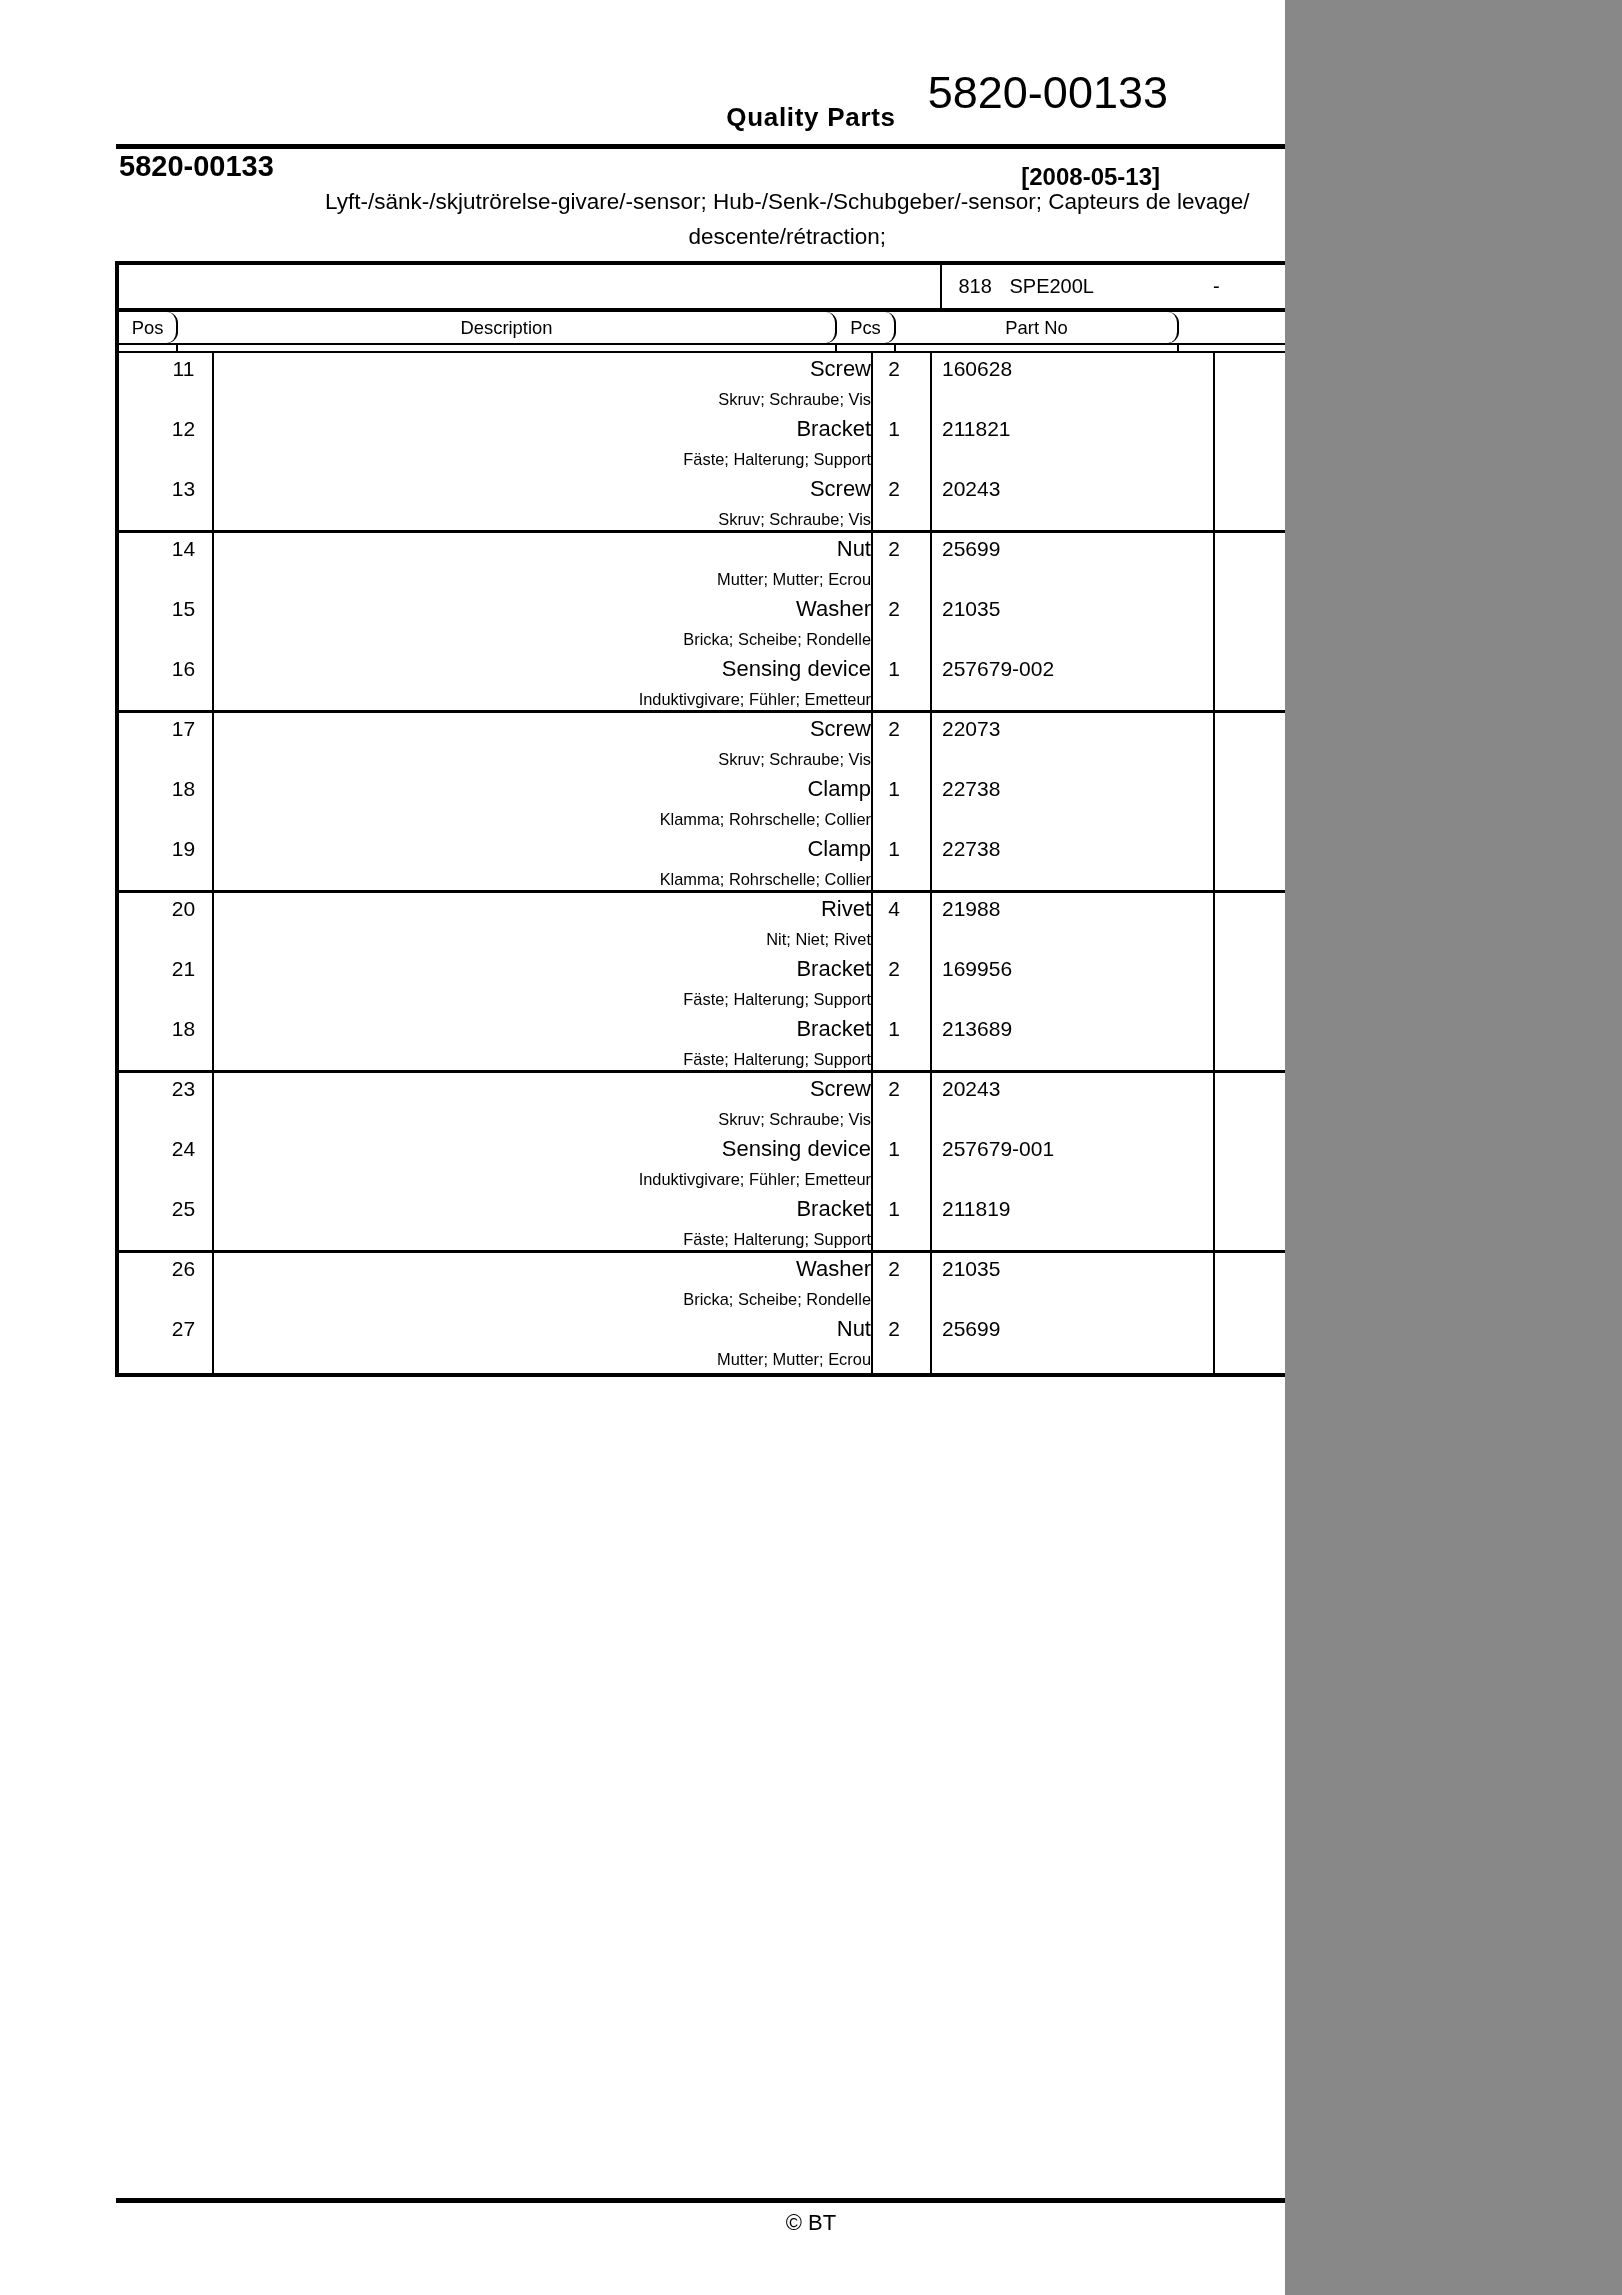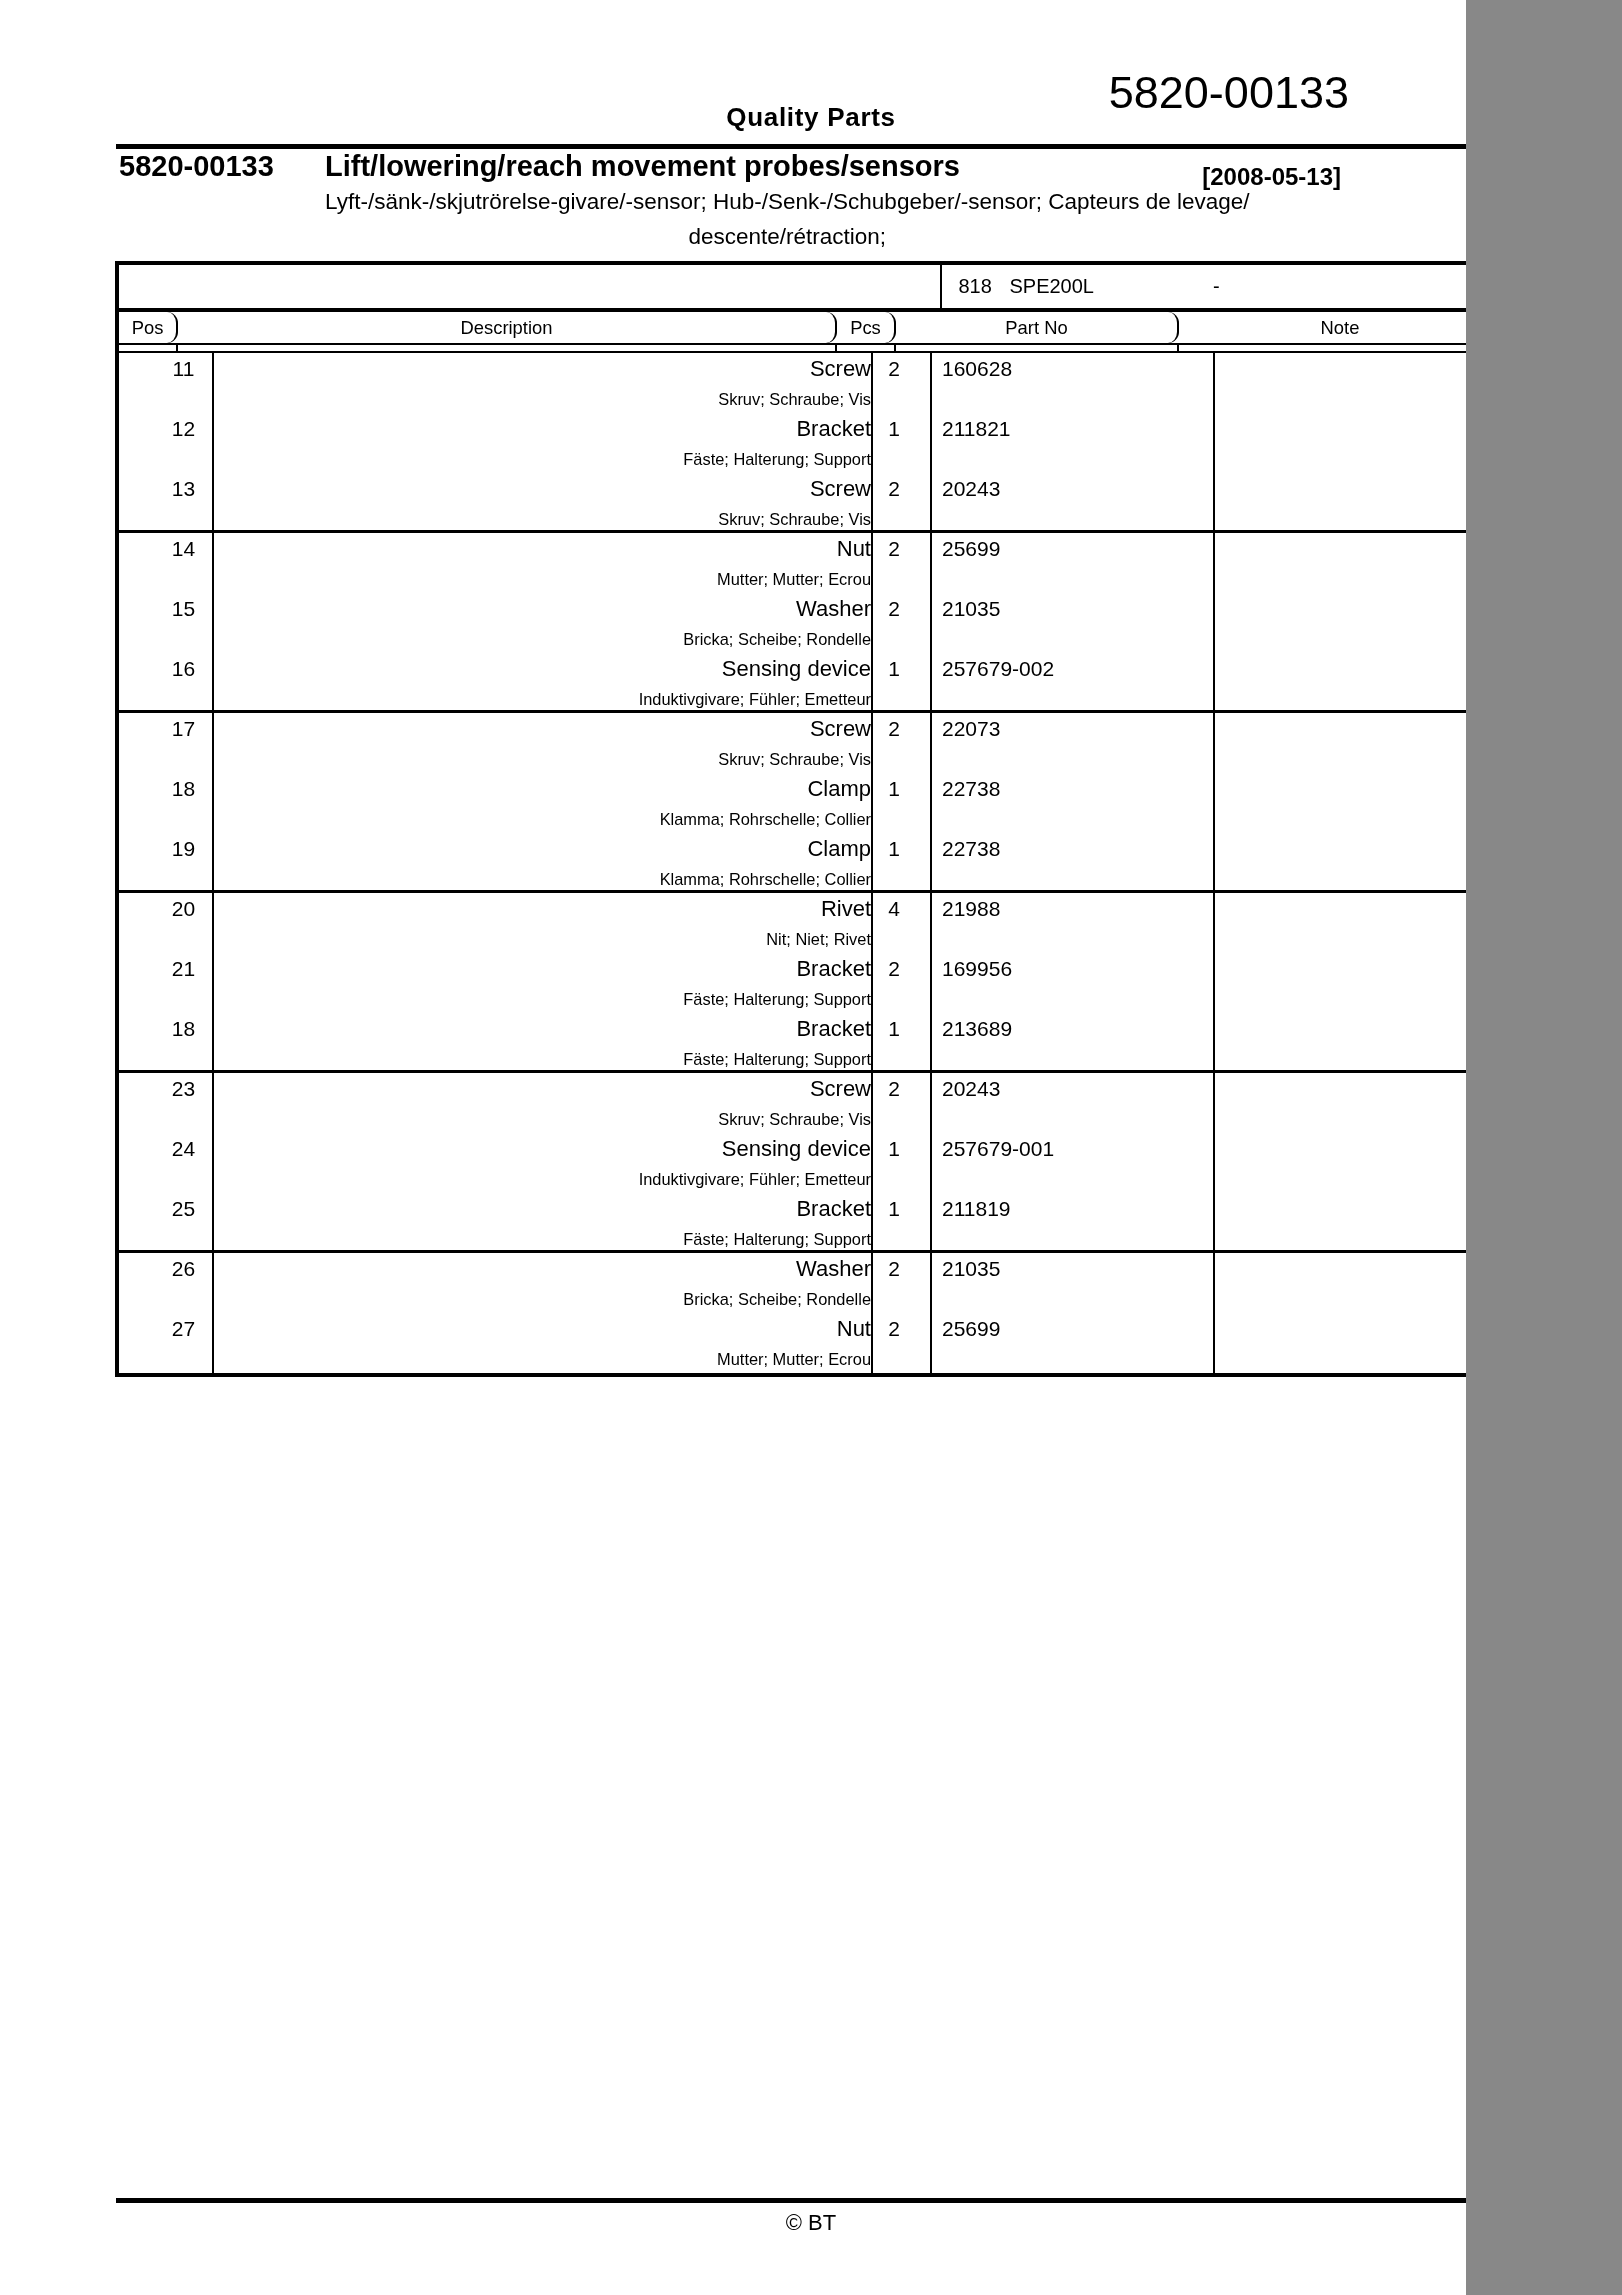--- a/index.html
+++ b/index.html
@@ -1,16 +1,16 @@
 <!DOCTYPE html>
 <html style="font-size:11px"><head>
 <meta charset="utf-8">
 <style>
   html,body{margin:0;padding:0;background:#888;}
-  .page{position:relative;width:1466px;height:2295px;background:#ffffff;overflow:hidden;
+  .page{position:relative;width:1285px;height:2295px;background:#ffffff;overflow:hidden;
         font-family:"Liberation Sans","DejaVu Sans",sans-serif;color:#000;}
 
   
   .qp-title{position:absolute;left:116px;top:102px;width:1390px;text-align:center;
             font-size:26px;font-weight:bold;letter-spacing:0.7px;}
   .doc-number{position:absolute;top:67px;right:117px;font-size:45px;font-weight:400;letter-spacing:0;}
   .top-rule{position:absolute;left:116px;top:144px;width:1390px;height:4.8px;background:#000;}
 
   
   .title-code{position:absolute;left:119px;top:150px;font-size:29px;font-weight:bold;}
@@ -56,21 +56,20 @@
 </head>
 <body>
 
 <div class="page">
 
   <div class="qp-title">Quality Parts</div>
   <div class="doc-number">5820-00133</div>
   <div class="top-rule"></div>
 
   <div class="title-code">5820-00133</div>
-  <div class="title-text">Lift/lowering/reach movement probes/sensors</div>
   <div class="title-date">[2008-05-13]</div>
   <div class="subtitle">
     <div>Lyft-/sänk-/skjutrörelse-givare/-sensor; Hub-/Senk-/Schubgeber/-sensor; Capteurs de levage/</div>
     <div>descente/rétraction;</div>
   </div>
 
   <div class="ptable">
 
     <div class="model-row">
       <div class="model-left"></div>

